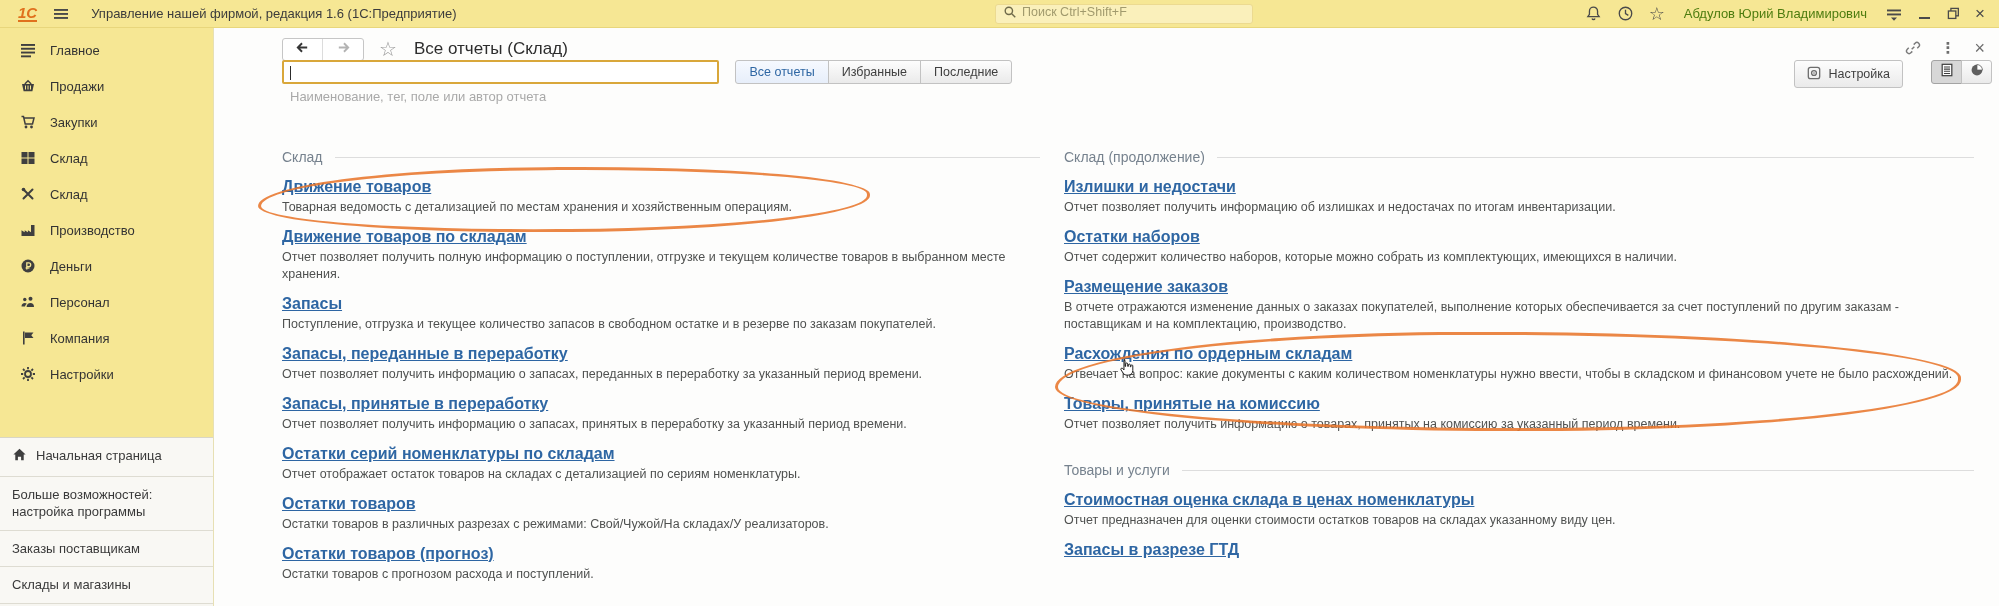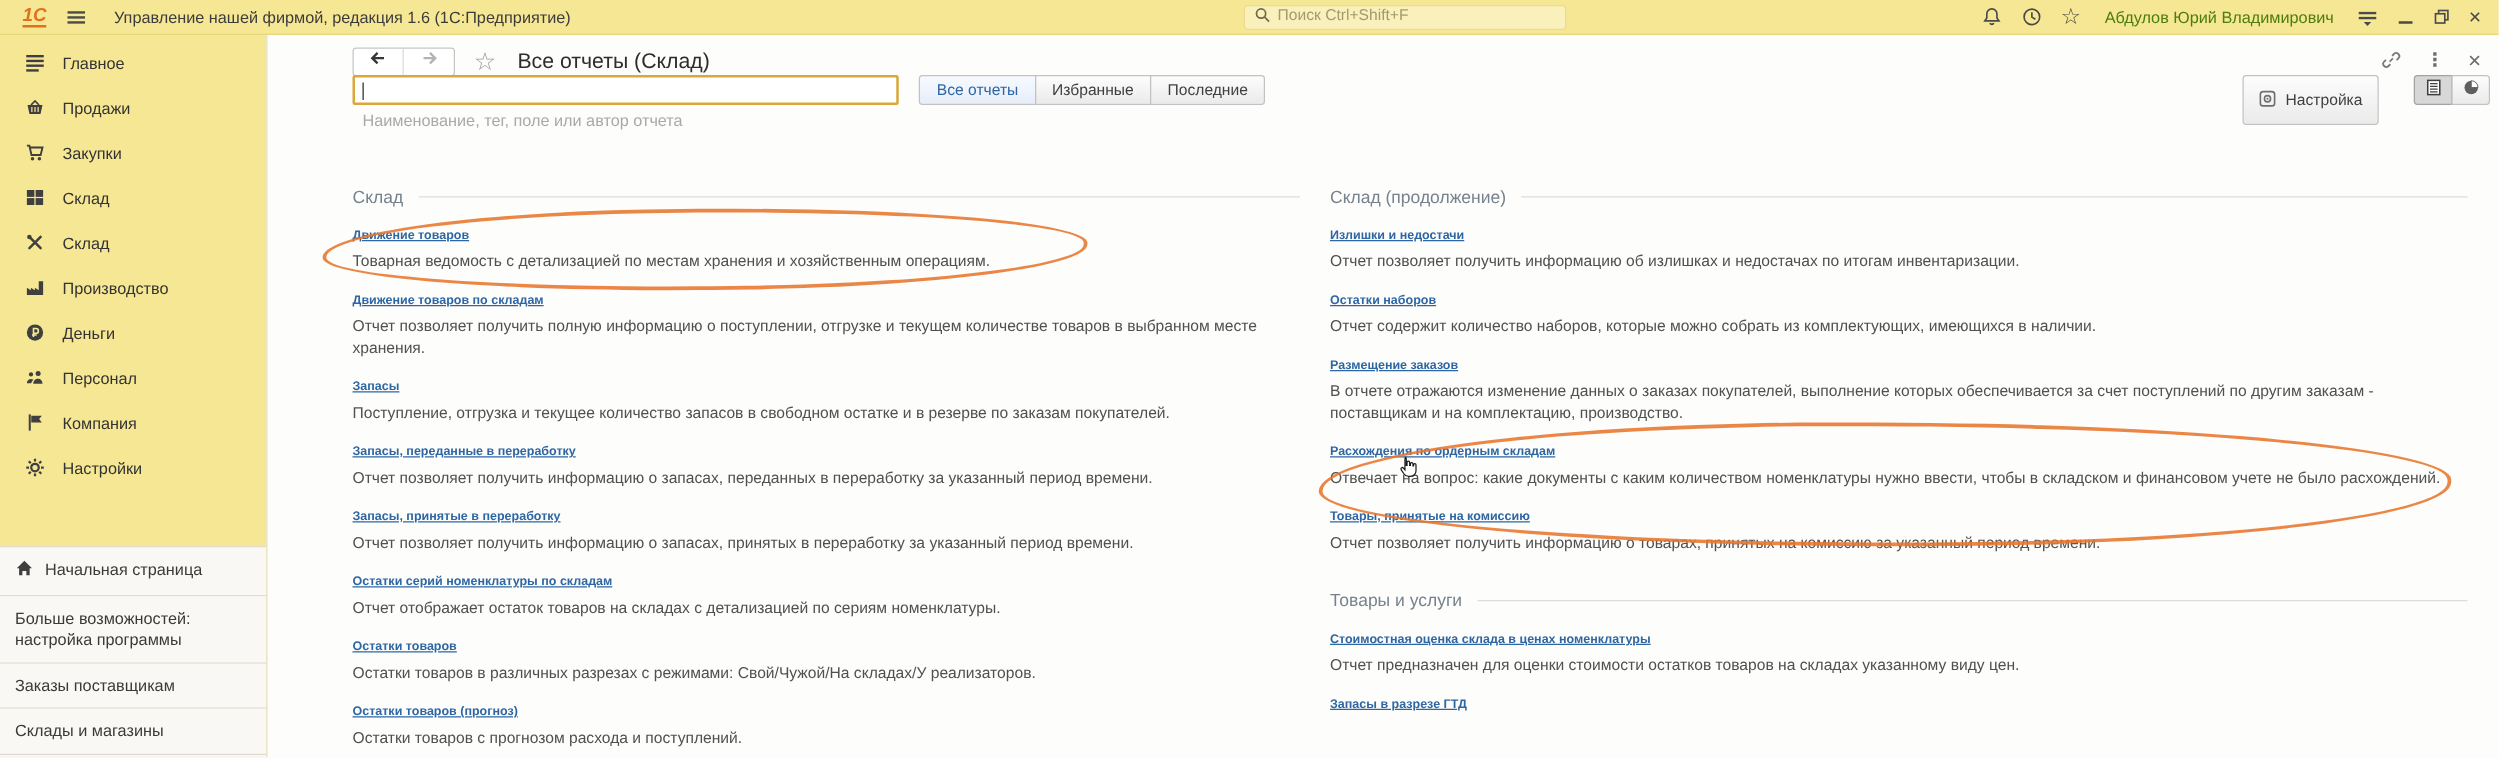--- a/index.html
+++ b/index.html
@@ -90,41 +90,41 @@
     font-size:13px; color:#333; font-family:inherit;margin-top:48px; }
   .report-search input::placeholder { color:#a9a9a9; }
   .caret { position:absolute; left:6px; top:4px; width:1px; height:14px; background:#2c2c2c; }
   .filters { display:inline-flex; margin-left:12px; height:24px; vertical-align:top; }
   .seg { padding:0 13px; line-height:22px; font-size:12.5px; color:#3f3f3f;
     background:linear-gradient(#fdfdfd,#eaeaea); border:1px solid #c2c2c2;
     margin-left:-1px; cursor:pointer; white-space:nowrap; }
   .seg:first-child { border-radius:3px 0 0 3px; margin-left:0; }
   .seg:last-child { border-radius:0 3px 3px 0; }
   .seg.active { color:#2e66a3; background:linear-gradient(#f6f9ff,#e7eefa); }
-  .settings-btn { position:absolute; right:96px; top:0; height:40px;
+  .settings-btn { position:absolute; right:96px; top:0; height:28px;
     display:flex; align-items:center; gap:7px; padding:0 12px;
     border:1px solid #c2c2c2; border-radius:3px; font-size:12.5px; color:#3f3f3f;
     background:linear-gradient(#fdfdfd,#eaeaea); cursor:pointer; font-family:inherit;margin-left:20px; }
   .view-toggle { position:absolute; right:7px; top:0; display:flex; }
   .vt-btn { width:31px; height:24px; display:flex; align-items:center; justify-content:center;
     border:1px solid #c2c2c2; margin-left:-1px; cursor:pointer;
     background:linear-gradient(#fdfdfd,#eaeaea); }
   .vt-btn:first-child { border-radius:3px 0 0 3px; margin-left:0; }
   .vt-btn:last-child { border-radius:0 3px 3px 0; }
   .vt-btn.pressed { background:#d7d7d7; border-color:#a3a3a3; }
   
   .columns { position:absolute; top:120px; left:68px; display:flex; align-items:flex-start; }
   .col-0 { width:758px; margin-right:24px; }
   .col-1 { width:910px; }
   .section + .section { margin-top:28px; }
   .section-header { display:flex; align-items:center; height:18px;
     font-size:14px; color:#76828e; margin-bottom:12px; }
   .section-header .line { flex:1; height:1px; background:#dddddd; margin-left:12px; }
   .report-item { position:relative; margin-bottom:12px; }
-  .report-link { display:inline-block; color:#2e66a3; font-size:10px; line-height:16px;
+  .report-link { display:inline-block; color:#2e66a3; font-size:16px; line-height:16px;
     font-weight:bold; text-decoration:underline; margin-bottom:4px; cursor:pointer; }
   .report-desc { font-size:12.5px; color:#4f5150; line-height:17px; }
   .ellipse { position:absolute; border:3px solid rgba(232,118,44,.88);
     border-radius:48% 52% 50% 50% / 58% 46% 54% 44%;
     pointer-events:none; z-index:4; }
   .col-0 .highlighted .ellipse { left:-24px; top:-11px; width:612px; height:65px;
     transform:rotate(-.4deg); }
   .col-1 .highlighted .ellipse { left:-9px; top:-13px; width:906px; height:99px;
     transform:rotate(.15deg); }
   .cursor-hand { position:absolute; left:52px; top:11px; z-index:6; }

